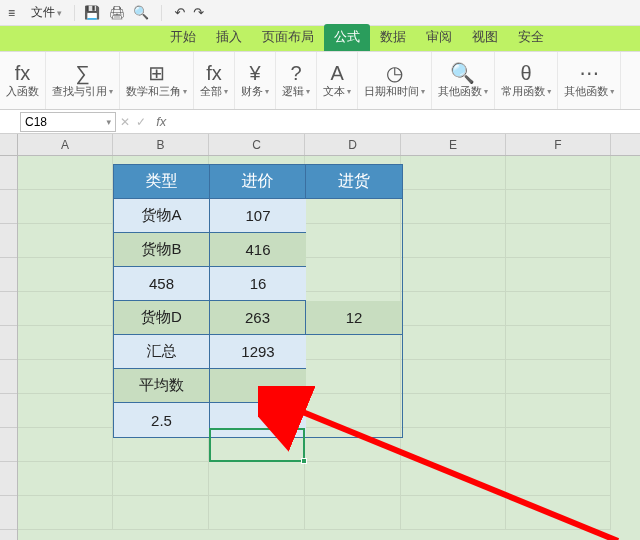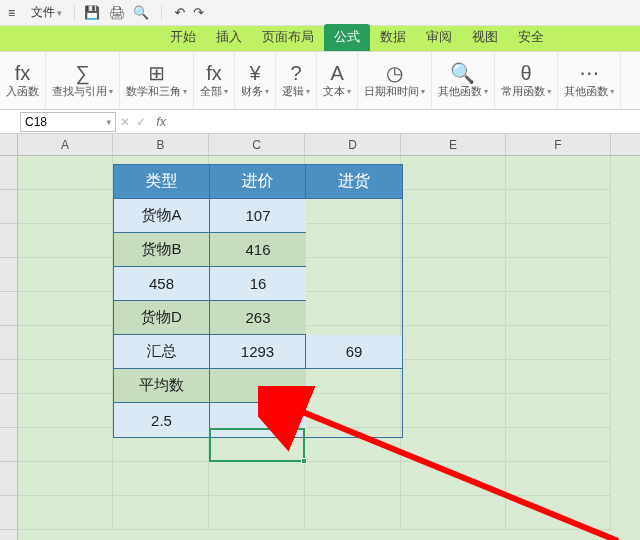--- a/index.html
+++ b/index.html
@@ -315,25 +315,25 @@
           <div class="dcell">货物B</div>
           <div class="dcell">416</div>
         </div>
         <div class="drow">
           <div class="dcell">458</div>
           <div class="dcell">16</div>
         </div>
         <div class="drow alt">
           <div class="dcell">货物D</div>
           <div class="dcell">263</div>
+          <div class="dcell">12</div>
         </div>
         <div class="drow">
           <div class="dcell">汇总</div>
           <div class="dcell">1293</div>
-          <div class="dcell">69</div>
         </div>
         <div class="drow alt">
           <div class="dcell">平均数</div>
           <div class="dcell empty"></div>
         </div>
         <div class="drow">
           <div class="dcell">2.5</div>
           <div class="dcell empty"></div>
         </div>
       </div>

